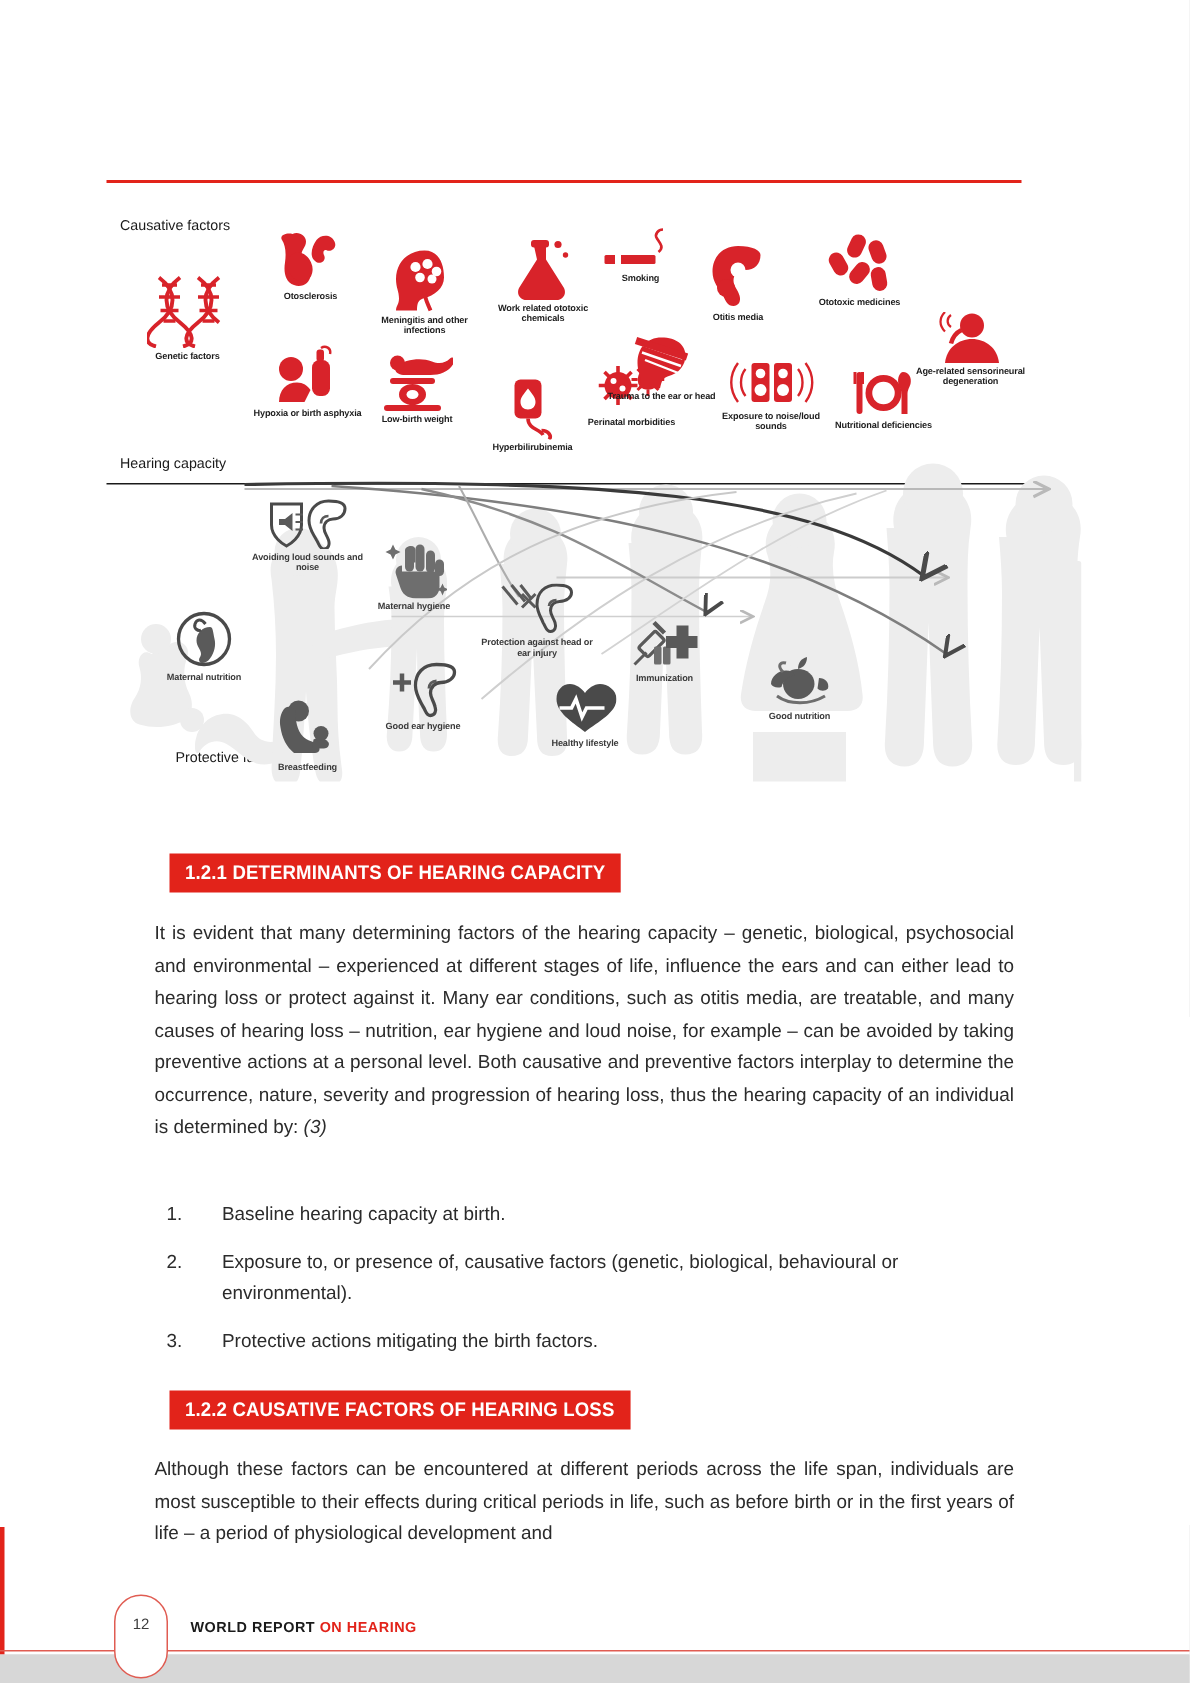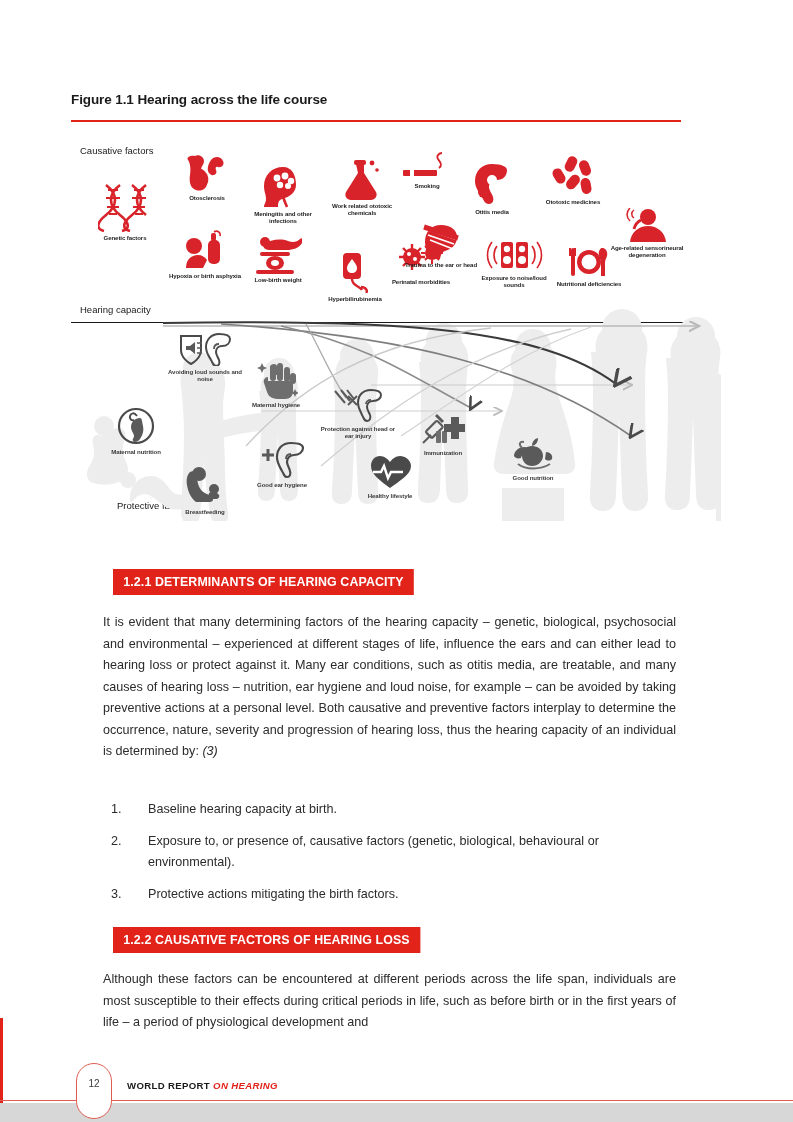--- a/index.html
+++ b/index.html
@@ -124,28 +124,27 @@
     position: absolute; left: 76px; top: 1078px; width: 36px;
     text-align: center; font-size: 10px; color: #3c3c3c;
     z-index: 6;
   }
   .foot-text {
     position: absolute; left: 127px; top: 1080px;
     font-size: 9.6px; font-weight: bold; letter-spacing: 0.35px;
     z-index: 6; white-space: nowrap;
   }
   .foot-text .k { color: #1a1a1a; }
-  .foot-text .r { color: #e2231a; font-style: italic; }
+  .foot-text .r { color: #e2231a; }
 </style>
 </head>
 <body>
 
 <div class="page">
 
-  <div class="fig-title">Figure 1.1 Hearing across the life course</div>
   <div class="fig-rule"></div>
 
   <div class="figure">
 
     <div class="band-label lbl-causative">Causative factors</div>
     <div class="band-label lbl-capacity">Hearing capacity</div>
     <div class="band-label lbl-protective">Protective factors</div>
     <div class="hr-capacity"></div>
 
     <svg class="sil-layer" viewBox="0 0 650 385">

